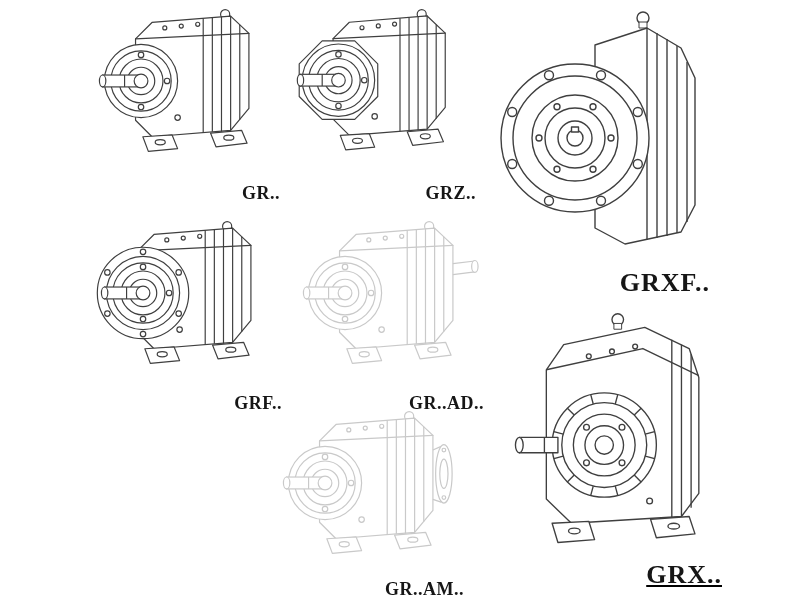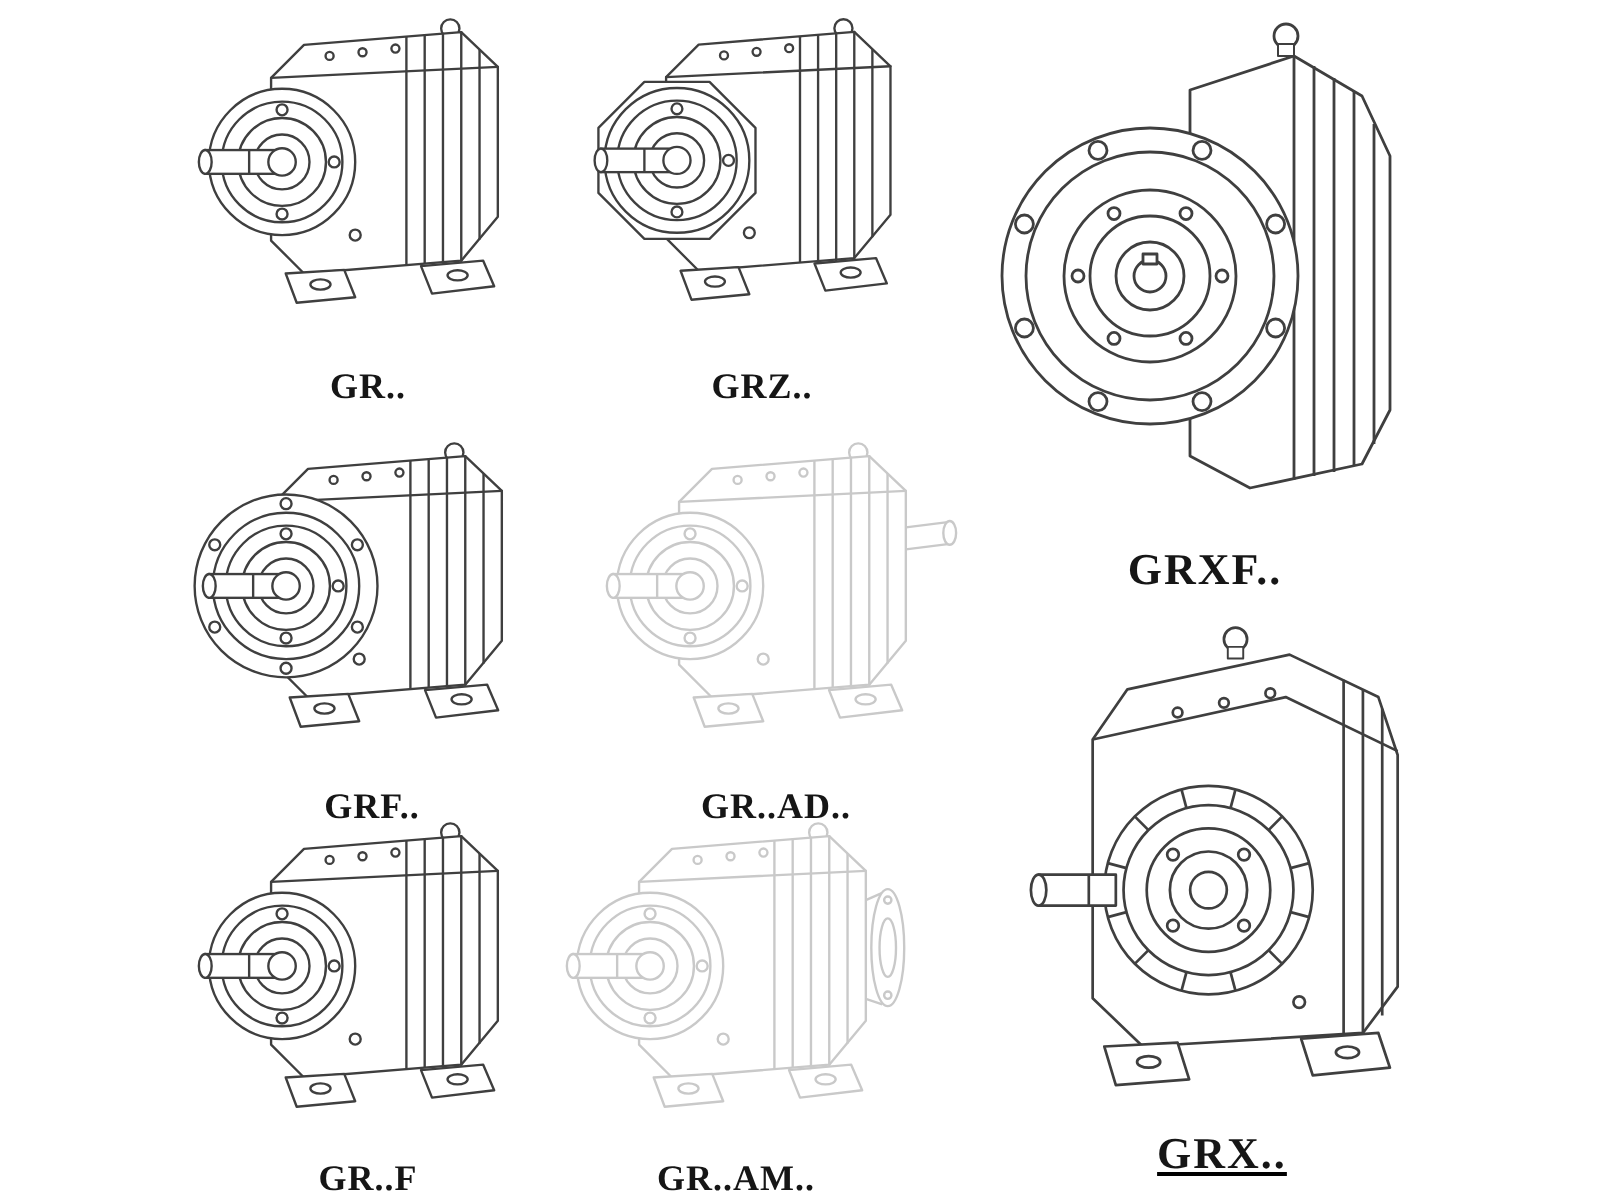--- a/index.html
+++ b/index.html
@@ -6,35 +6,35 @@
   html,body { width:800px; height:600px; }
   body {
     background: var(--bg, #ffffff);
     font-family: "Liberation Serif", serif;
     overflow: hidden;
   }
   .page { position:relative; width:800px; height:600px; background: var(--bg,#ffffff); }
   .defs { position:absolute; width:0; height:0; overflow:hidden; }
   .cell {
     position:absolute;
-    display:flex; flex-direction:column; align-items:center;
+    display:flex; flex-direction:column; align-items:flex-end;
   }
   .cell svg.drawing { width:100%; height:auto; display:block; }
   .solid { color: var(--line, #3f3f3f); }
   .faded { color: var(--faded, #c9c9c9); }
   .caption {
     margin-top:auto;
     font-weight:bold;
     font-size:18px;
     letter-spacing:0.5px;
     color: var(--label, #161616);
     text-align:center;
     white-space:nowrap;
   }
-  .caption-lg { font-size:22px; letter-spacing:1px; }
+  .caption-lg { font-size:26px; letter-spacing:1px; }
 </style>
 </head>
 <body>
 
 <div class="page">
 
   <svg class="defs" aria-hidden="true">
     <defs>
 
       <g id="sym-body" fill="none" stroke="currentColor" stroke-width="1.3" stroke-linejoin="round" stroke-linecap="round">
@@ -202,27 +202,20 @@
     <figcaption class="caption">GR..AD..</figcaption>
   </figure>
 
   <figure class="cell" style="left:500px; top:308px; width:222px; height:282px;text-decoration:underline;">
     <svg class="drawing solid" viewBox="0 0 230 255">
       <use href="#sym-grx"></use>
     </svg>
     <figcaption class="caption caption-lg">GRX..</figcaption>
   </figure>
 
-  <figure class="cell" style="left:88px; top:408px; width:192px; height:192px;">
-    <svg class="drawing solid" viewBox="0 0 210 175">
-      <use href="#sym-body"></use>
-        <use href="#sym-hub"></use>
-    </svg>
-    <figcaption class="caption">GR..F</figcaption>
-  </figure>
 
   <figure class="cell" style="left:272px; top:408px; width:192px; height:192px;">
     <svg class="drawing faded" viewBox="0 0 210 175">
       <use href="#sym-body"></use>
       <g fill="none" stroke="currentColor" stroke-width="1.3">
         <line x1="176" y1="46" x2="185" y2="42"></line>
         <line x1="176" y1="100" x2="185" y2="103"></line>
         <ellipse cx="188" cy="72" rx="9" ry="32" fill="#fff"></ellipse>
         <ellipse cx="188" cy="72" rx="4.5" ry="16"></ellipse>
         <circle cx="188" cy="46" r="2"></circle>

